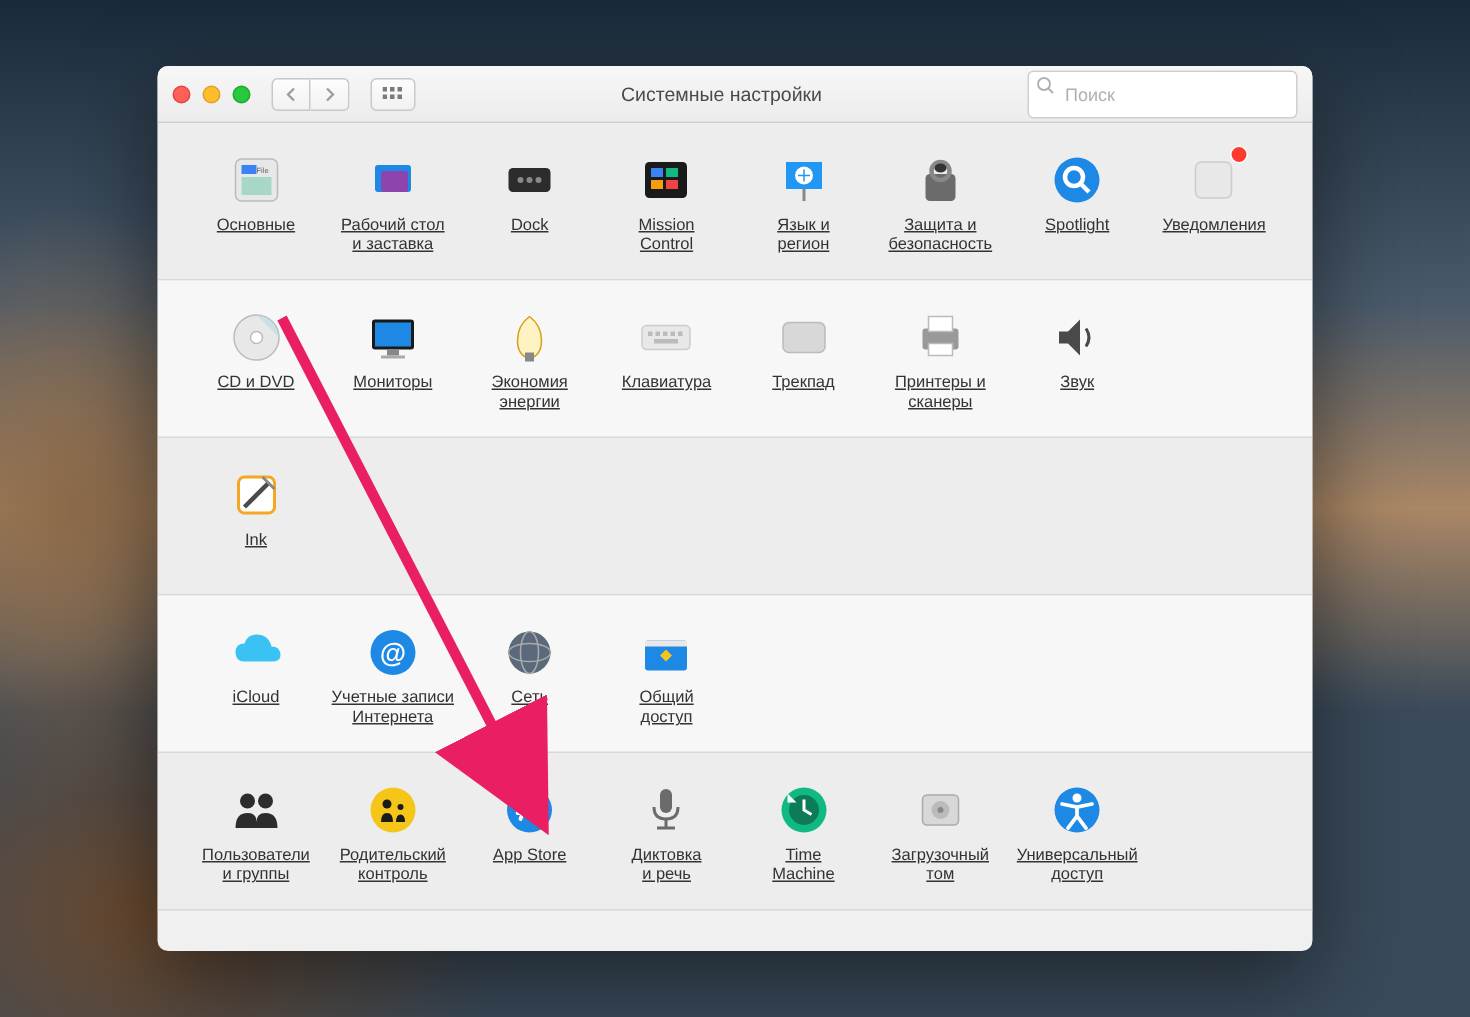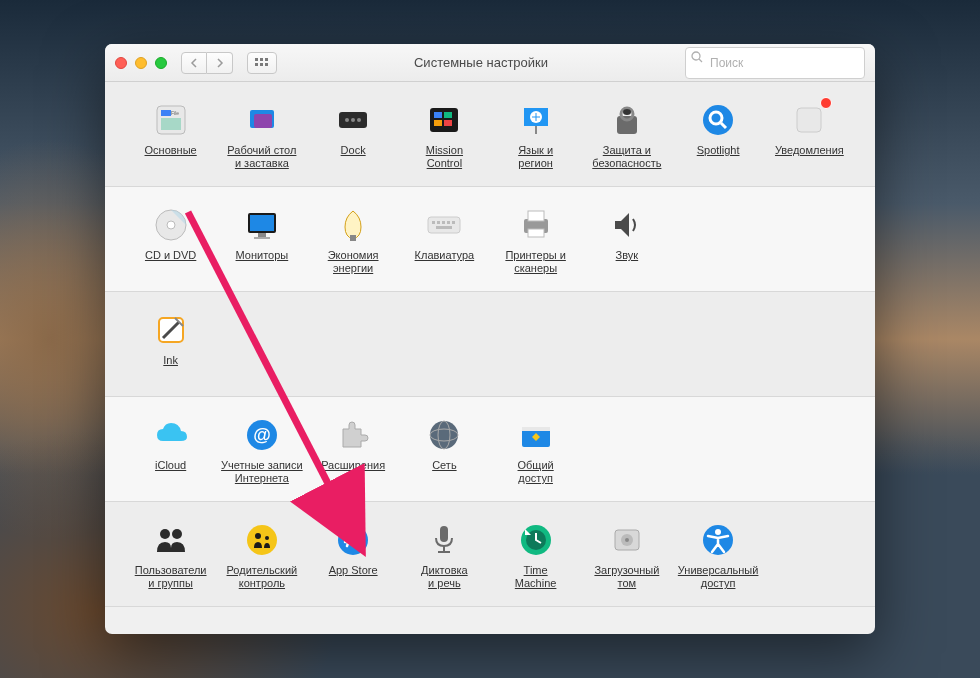--- a/index.html
+++ b/index.html
@@ -257,20 +257,28 @@
                 <rect x="21" y="14" width="3" height="3" fill="#bbb"></rect>
                 <rect x="26" y="14" width="3" height="3" fill="#bbb"></rect>
                 <rect x="10" y="19" width="16" height="3" fill="#bbb"></rect>
               </svg>
             </div>
             <div class="label">Клавиатура</div>
           </div>
           <div class="item">
             <div class="iconbox">
               <svg viewBox="0 0 36 36" width="36" height="36">
+                <rect x="4" y="8" width="28" height="20" rx="4" fill="#d8d8d8" stroke="#bbb"></rect>
+              </svg>
+            </div>
+            <div class="label">Трекпад</div>
+          </div>
+          <div class="item">
+            <div class="iconbox">
+              <svg viewBox="0 0 36 36" width="36" height="36">
                 <rect x="6" y="12" width="24" height="14" rx="2" fill="#999"></rect>
                 <rect x="10" y="4" width="16" height="10" fill="#fff" stroke="#bbb"></rect>
                 <rect x="10" y="22" width="16" height="8" fill="#fff" stroke="#bbb"></rect>
               </svg>
             </div>
             <div class="label">Принтеры и
 сканеры</div>
           </div>
           <div class="item">
             <div class="iconbox">
@@ -309,28 +317,20 @@
           </div>
           <div class="item">
             <div class="iconbox">
               <svg viewBox="0 0 36 36" width="36" height="36">
                 <circle cx="18" cy="18" r="15" fill="#1e88e5"></circle>
                 <text x="18" y="24" font-size="18" fill="#fff" text-anchor="middle" font-weight="bold">@</text>
               </svg>
             </div>
             <div class="label">Учетные записи
 Интернета</div>
-          </div>
-          <div class="item">
-            <div class="iconbox">
-              <svg viewBox="0 0 36 36" width="36" height="36">
-                <path d="M8 12 h6 v-4 a3 3 0 0 1 6 0 v4 h6 v6 h4 a3 3 0 0 1 0 6 h-4 v6 h-18 z" fill="#d0d0d0" stroke="#aaa"></path>
-              </svg>
-            </div>
-            <div class="label">Расширения</div>
           </div>
           <div class="item">
             <div class="iconbox">
               <svg viewBox="0 0 36 36" width="36" height="36">
                 <circle cx="18" cy="18" r="14" fill="#5a6a7a"></circle>
                 <ellipse cx="18" cy="18" rx="14" ry="6" fill="none" stroke="#aaa"></ellipse>
                 <ellipse cx="18" cy="18" rx="6" ry="14" fill="none" stroke="#aaa"></ellipse>
               </svg>
             </div>
             <div class="label">Сеть</div>

